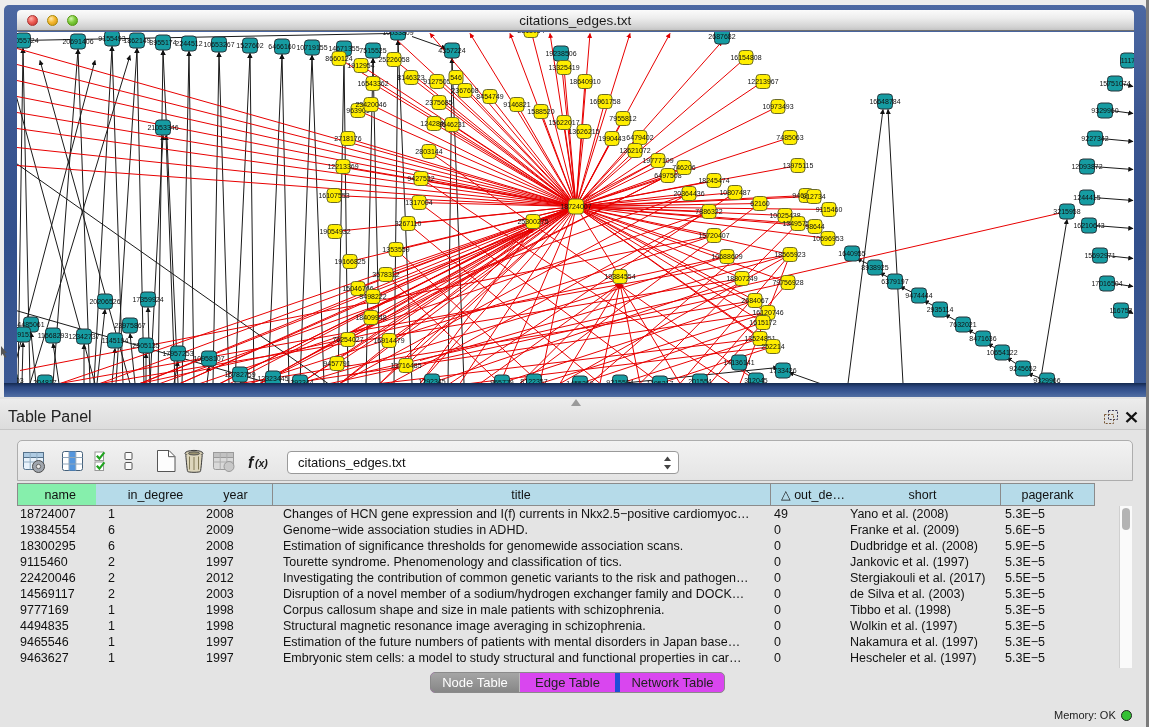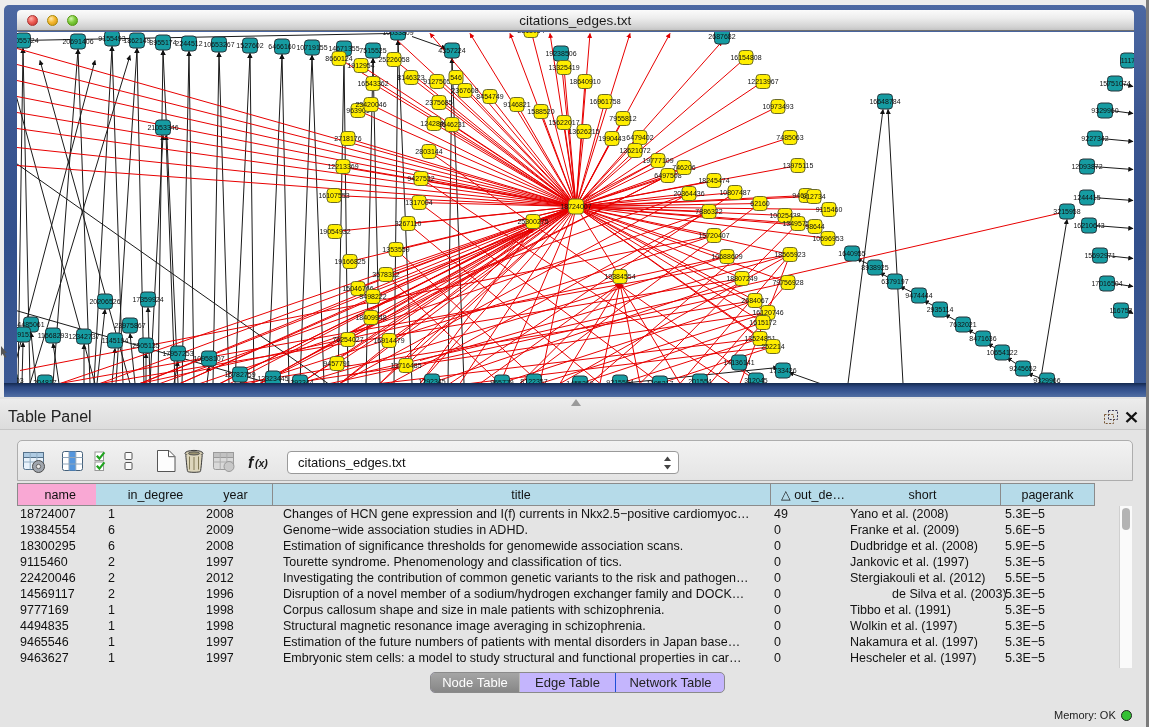--- a/index.html
+++ b/index.html
@@ -17,21 +17,21 @@
   background:linear-gradient(180deg,#ececec,#dcdcdc); border-bottom:1px solid #c6c6c6; }
 #ptitle span { position:absolute; left:8px; top:9px; font-size:16px; color:#222; }
 #toolbar { left:17px; top:43px; width:1116px; height:41px;
   background:linear-gradient(180deg,#f2f2f2,#e4e4e4); border:1px solid #adadad; border-radius:5px 5px 0 0; }
 #thead { left:17px; top:86px; width:1079px; height:23px; }
 .hc { position:absolute; top:0; height:23px; background:#b6dbe9; border:1px solid #8b8b8b;
   border-left:none; font-size:12.5px; color:#111; text-align:center; line-height:22px; }
 .trow { position:absolute; left:0; width:1120px; height:16px; font-size:12.5px; color:#111; }
 .trow span { position:absolute; top:0; white-space:nowrap; }
 #tabs { left:430px; top:672px; width:295px; height:21px; border:1px solid #8a8a8a; border-radius:5px;
-  background:#c4b5fd; overflow:hidden; font-size:13px; }
+  background:#d946ef; overflow:hidden; font-size:13px; }
 .seg { position:absolute; top:0; height:21px; text-align:center; line-height:20px; color:#222; }
 #rstrip { left:1146px; top:0; width:3px; height:727px; background:#7b7b7b; }
 svg text { font-family:"Liberation Sans", sans-serif; }
 </style></head>
 <body>
 <div class="abs" id="win">
   <div id="titlebar">
     <div id="title">citations_edges.txt</div>
     <span class="tl" style="left:10px;background:radial-gradient(circle at 35% 30%,#ffb3ad,#ee5f57 45%,#ba2b24);border:0.5px solid #a33;"></span>
     <span class="tl" style="left:30px;background:radial-gradient(circle at 35% 30%,#ffe9b0,#f5b82e 45%,#c98b17);border:0.5px solid #a80;"></span>
@@ -651,21 +651,21 @@
     </svg>
     <div style="position:absolute;left:269px;top:10px;width:392px;height:23px;background:#fff;border:1px solid #9a9a9a;border-radius:4px;">
       <span style="position:absolute;left:10px;top:3px;font-size:13px;color:#111;">citations_edges.txt</span>
       <svg style="position:absolute;right:6px;top:4px" width="9" height="14" viewBox="0 0 9 14">
         <path d="M4.5 0.5L8 5H1z" fill="#444"></path>
           <path d="M4.5 13.5L8 9H1z" fill="#444"></path>
       </svg>
     </div>
   </div>
   <div class="abs" id="thead">
-    <div class="hc" style="left:0;width:86.5px;background:#f9a8d4;border-left:1px solid #8b8b8b">name</div>
+    <div class="hc" style="left:0;width:86.5px;background:#86efac;border-left:1px solid #8b8b8b">name</div>
     <div class="hc" style="left:79px;width:120px">in_degree</div>
     <div class="hc" style="left:182.5px;width:73px">year</div>
     <div class="hc" style="left:255.5px;width:498px">title</div>
     <div class="hc" style="left:753.5px;width:86px">△ out_de…</div>
     <div class="hc" style="left:828px;width:156px">short</div>
     <div class="hc" style="left:984px;width:94px">pagerank</div>
   </div>
 
   <div class="abs" style="left:1119px;top:109px;width:13px;height:162px;background:#fafafa;border-left:1px solid #d0d0d0;">
     <div style="position:absolute;left:2px;top:2px;width:8px;height:22px;background:#b3b3b3;border-radius:4px;"></div>
@@ -706,39 +706,39 @@
     <span style="left:774px">0</span>
 <span style="left:850px">Jankovic et al. (1997)</span>
     <span style="left:1005px">5.3E−5</span>
   </div>
 <div class="trow" style="top:571px">
 <span style="left:20px">22420046</span>
     <span style="left:108px">2</span>
     <span style="left:206px">2012</span>
 <span style="left:283px">Investigating the contribution of common genetic variants to the risk and pathogen…</span>
     <span style="left:774px">0</span>
-<span style="left:850px">Stergiakouli et al. (2012)</span>
+<span style="left:850px">Stergiakouli et al. (2017)</span>
     <span style="left:1005px">5.5E−5</span>
   </div>
 <div class="trow" style="top:587px">
 <span style="left:20px">14569117</span>
     <span style="left:108px">2</span>
-    <span style="left:206px">1996</span>
+    <span style="left:206px">2003</span>
 <span style="left:283px">Disruption of a novel member of a sodium/hydrogen exchanger family and DOCK…</span>
     <span style="left:774px">0</span>
-<span style="left:892px">de Silva et al. (2003)</span>
+<span style="left:850px">de Silva et al. (2003)</span>
     <span style="left:1005px">5.3E−5</span>
   </div>
 <div class="trow" style="top:603px">
 <span style="left:20px">9777169</span>
     <span style="left:108px">1</span>
     <span style="left:206px">1998</span>
 <span style="left:283px">Corpus callosum shape and size in male patients with schizophrenia.</span>
     <span style="left:774px">0</span>
-<span style="left:850px">Tibbo et al. (1991)</span>
+<span style="left:850px">Tibbo et al. (1998)</span>
     <span style="left:1005px">5.3E−5</span>
   </div>
 <div class="trow" style="top:619px">
 <span style="left:20px">4494835</span>
     <span style="left:108px">1</span>
     <span style="left:206px">1998</span>
 <span style="left:283px">Structural magnetic resonance image averaging in schizophrenia.</span>
     <span style="left:774px">0</span>
 <span style="left:850px">Wolkin et al. (1997)</span>
     <span style="left:1005px">5.3E−5</span>
@@ -757,21 +757,21 @@
     <span style="left:108px">1</span>
     <span style="left:206px">1997</span>
 <span style="left:283px">Embryonic stem cells: a model to study structural and functional properties in car…</span>
     <span style="left:774px">0</span>
 <span style="left:850px">Hescheler et al. (1997)</span>
     <span style="left:1005px">5.3E−5</span>
   </div>
 <div class="abs" id="tabs">
   <div class="seg" style="left:0;width:88px;background:linear-gradient(180deg,#a5a5a5,#838383);color:#fff;">Node Table</div>
   <div class="seg" style="left:88px;width:96px;border-left:1px solid #b9b9b9;">Edge Table</div>
-  <div class="seg" style="left:184px;width:110px;border-left:1px solid #1d4ed8;">Network Table</div>
+  <div class="seg" style="left:184px;width:110px;border-left:5px solid #1d4ed8;">Network Table</div>
 </div>
 <div class="abs" style="left:1054px;top:709px;font-size:11px;color:#222;">Memory: OK</div>
 <div class="abs" style="left:1121px;top:710px;width:11px;height:11px;border-radius:50%;background:#35c135;border:1.2px solid #222;"></div>
 <svg class="abs" style="left:569px;top:399px" width="14" height="7" viewBox="0 0 14 7">
     <path d="M7 0l5 7H2z" fill="#9a9a9a"></path>
   </svg>
 <svg class="abs" style="left:0px;top:346px" width="8" height="12" viewBox="0 0 8 12">
     <path d="M1 0l6 7H4.5l2 4-1.8 0.8-2-4L1 10z" fill="#555"></path>
   </svg>
 <div class="abs" id="rstrip"></div>

